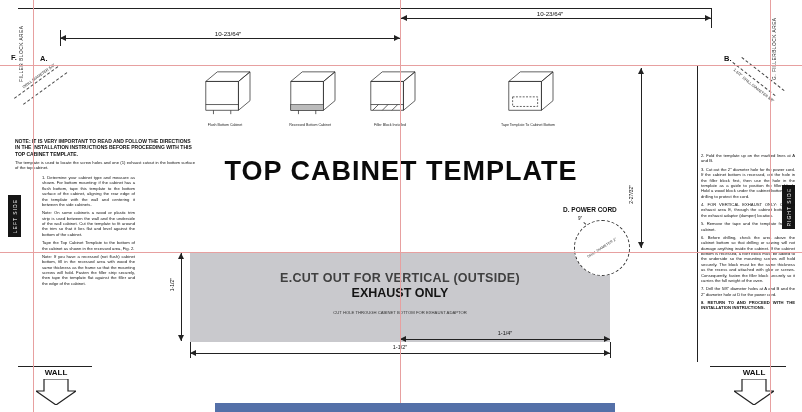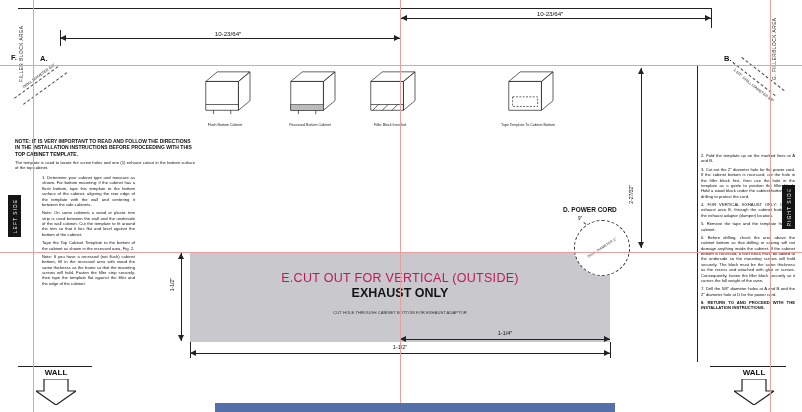--- a/index.html
+++ b/index.html
@@ -27,21 +27,21 @@
   .t-small p.caps{font-weight:700;}
   .sidebar{position:absolute;background:#151515;color:#fff;display:flex;align-items:center;justify-content:center;}
   .sidebar span{font-size:5px;letter-spacing:1px;}
   .cornertext{position:absolute;font-size:4.8px;letter-spacing:0.5px;line-height:1.1;}
   .biglabel{position:absolute;font-size:7.5px;font-weight:700;}
   .dash{position:absolute;border-top:1px dashed #444;transform-origin:left top;}
   .diagtext{position:absolute;font-size:3.8px;white-space:nowrap;transform-origin:left top;color:#222;}
   .fig{position:absolute;width:66px;text-align:center;}
   .fig .cap{font-size:3.6px;line-height:1.2;color:#222;margin-top:1px;}
   .graybox{position:absolute;left:190px;top:253px;width:420px;height:89px;background:#c9c9cd;}
-  .graybox .l1{position:absolute;top:18px;left:50%;transform:translateX(-50%);font-size:12.5px;font-weight:400;letter-spacing:0.3px;white-space:nowrap;color:#be185d;text-align:center;}
+  .graybox .l1{position:absolute;top:18px;left:50%;transform:translateX(-50%);font-size:12.5px;font-weight:700;letter-spacing:0.3px;white-space:nowrap;color:#404040;text-align:center;}
   .graybox .l2{position:absolute;top:33px;left:50%;transform:translateX(-50%);font-size:12.5px;font-weight:600;white-space:nowrap;color:#141414;}
   .graybox .l3{position:absolute;top:57px;left:50%;transform:translateX(-50%);font-size:4.2px;white-space:nowrap;color:#333;}
   .cordcircle{position:absolute;left:574px;top:220px;width:54px;height:54px;border:1px dashed #333;
               border-radius:50%;background:#fff;display:flex;align-items:center;justify-content:center;}
   .cordcircle span{font-size:3.6px;transform:rotate(-33deg);white-space:nowrap;color:#333;}
   .walltext{position:absolute;width:44px;text-align:center;font-size:8px;font-weight:700;}
   .bluebar{position:absolute;left:215px;top:403px;width:400px;height:9px;background:#5470a8;}
 </style>
 </head>
 <body>
@@ -79,20 +79,21 @@
   <div class="diagtext" style="left:735px;top:68px;transform:rotate(38deg);">1-1/2″</div>
   <div class="diagtext" style="left:744px;top:76px;transform:rotate(38deg);">DRILL DIAMETER 5/8″</div>
 
   <div class="sidebar" style="left:8px;top:195px;width:13px;height:42px;">
     <span class="vtext">LEFT SIDE</span>
   </div>
   <div class="sidebar" style="left:782px;top:185px;width:13px;height:44px;">
     <span class="vtext">RIGHT SIDE</span>
   </div>
 
+  <div class="title">TOP CABINET TEMPLATE</div>
 
   <div class="fig" style="left:192px;top:68px;">
     <svg width="64" height="50" viewBox="0 0 64 52">
       <g stroke="#333" stroke-width="0.8" fill="none">
         <path d="M12 14 L24 4 L58 4 L46 14 Z"></path>
           <path d="M12 14 H46 V44 H12 Z"></path>
         <path d="M46 14 L58 4 V34 L46 44 Z"></path>
           <path d="M12 38 H46"></path>
         <path d="M20 48 L20 44 M38 48 L38 44"></path>
       </g>

